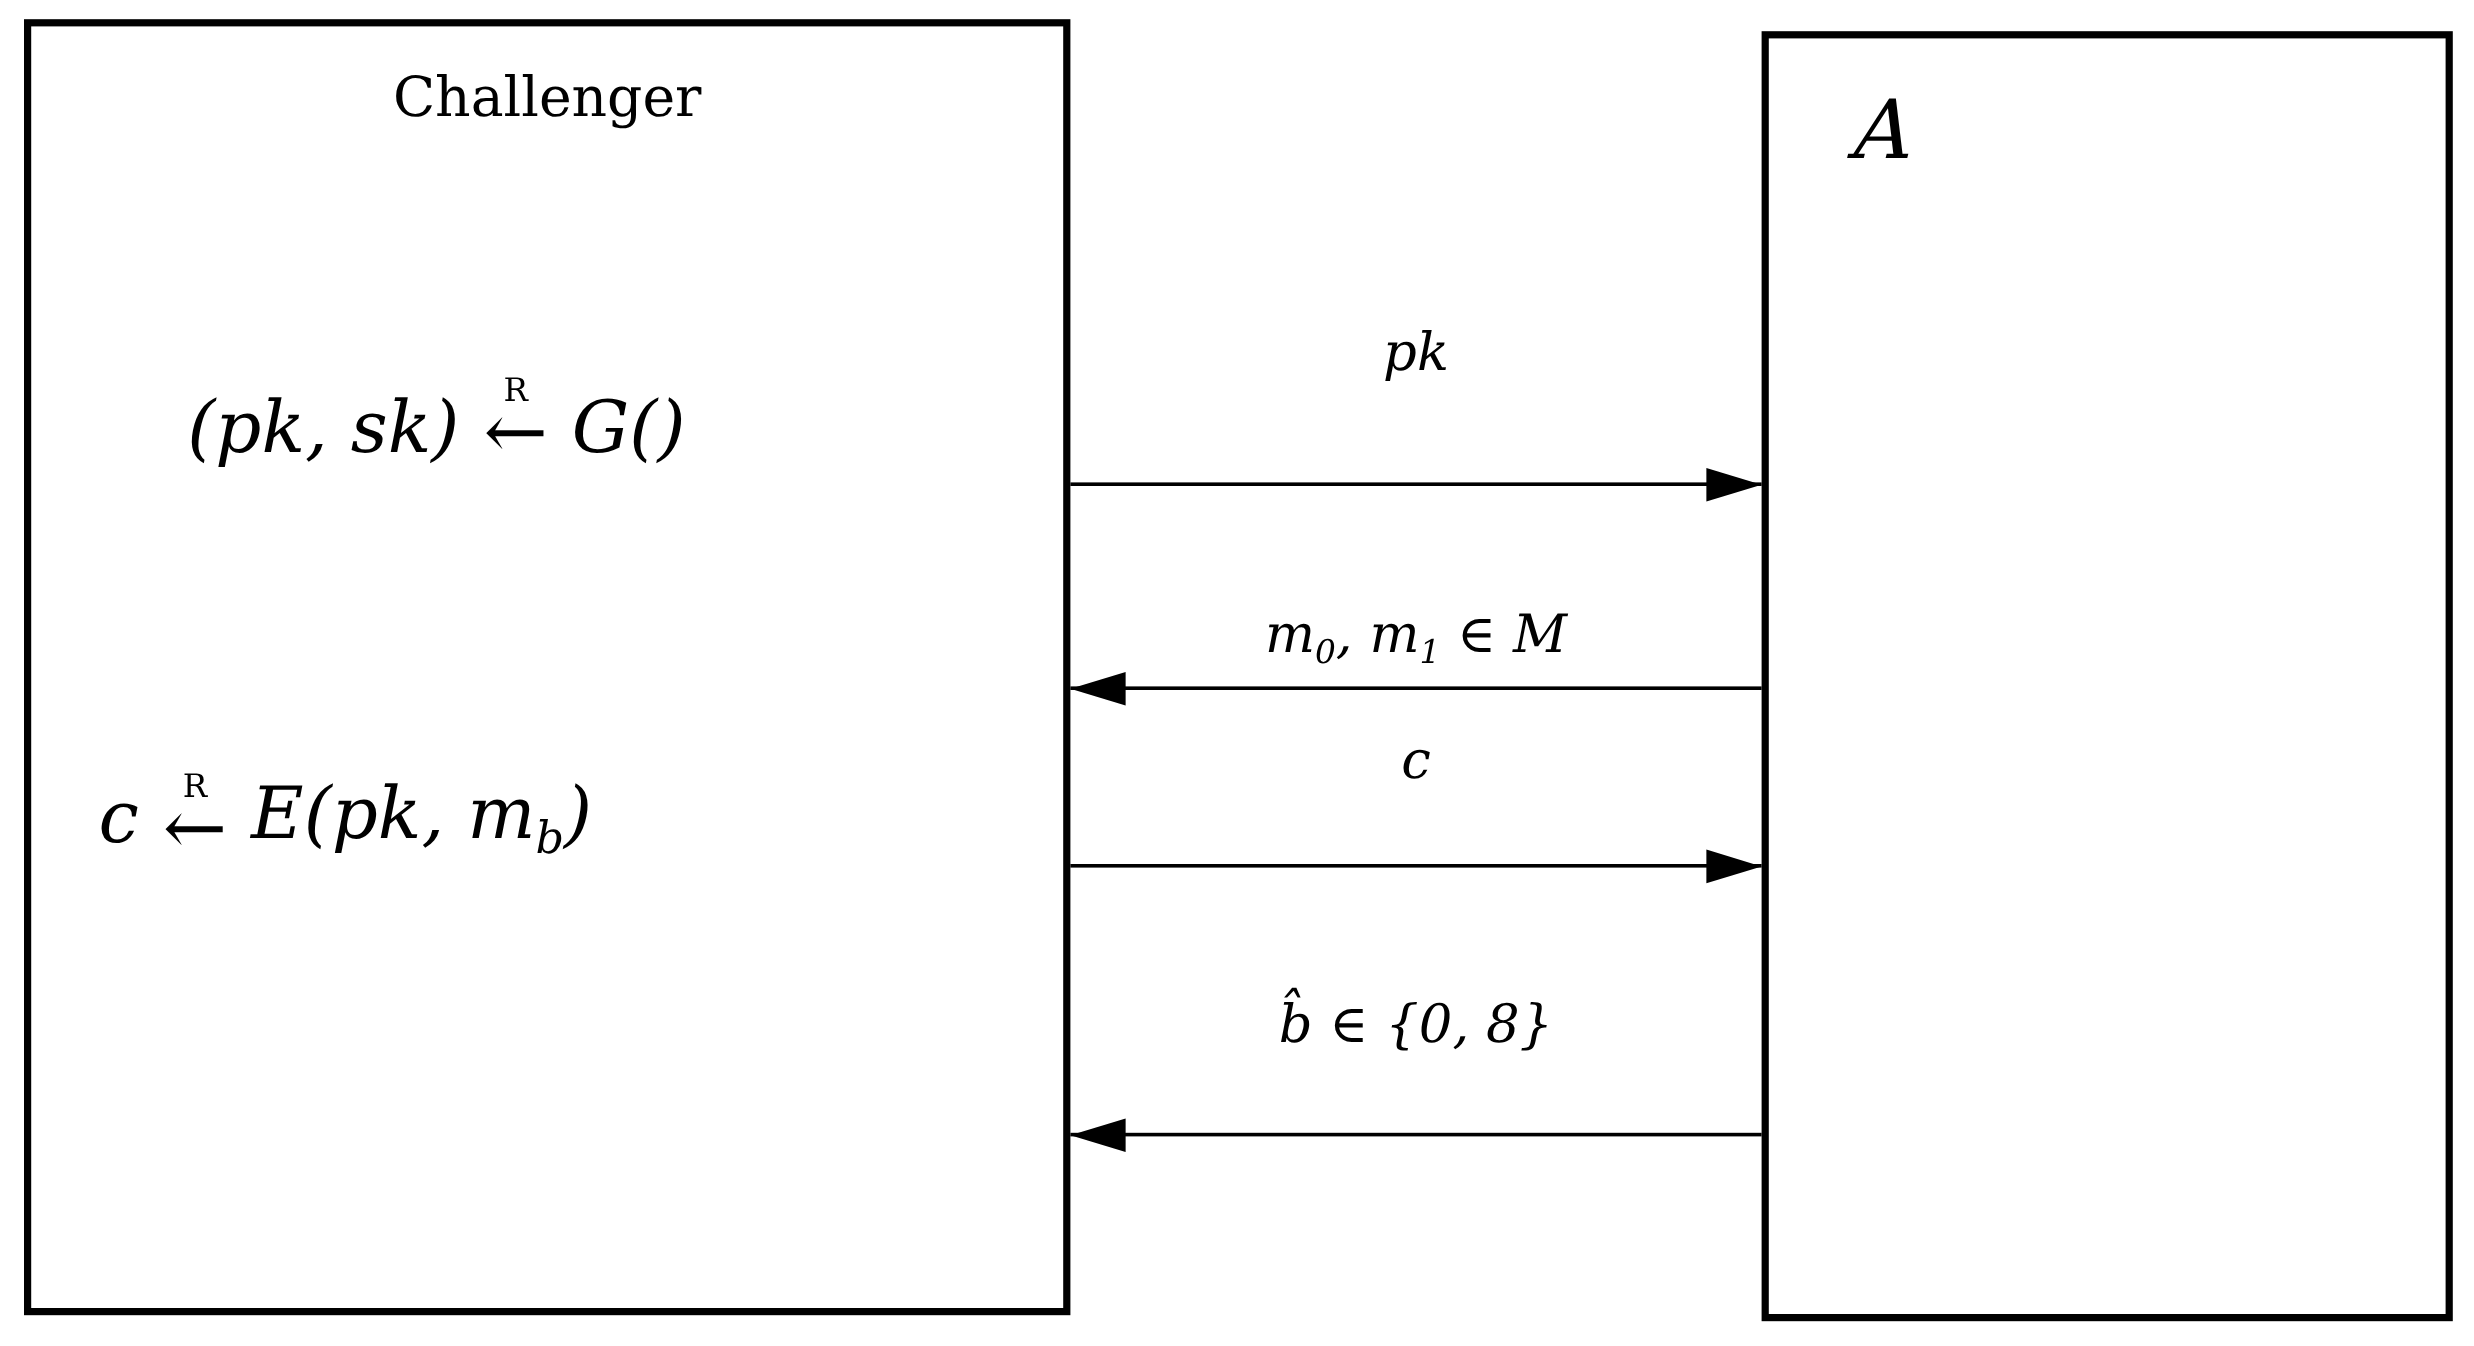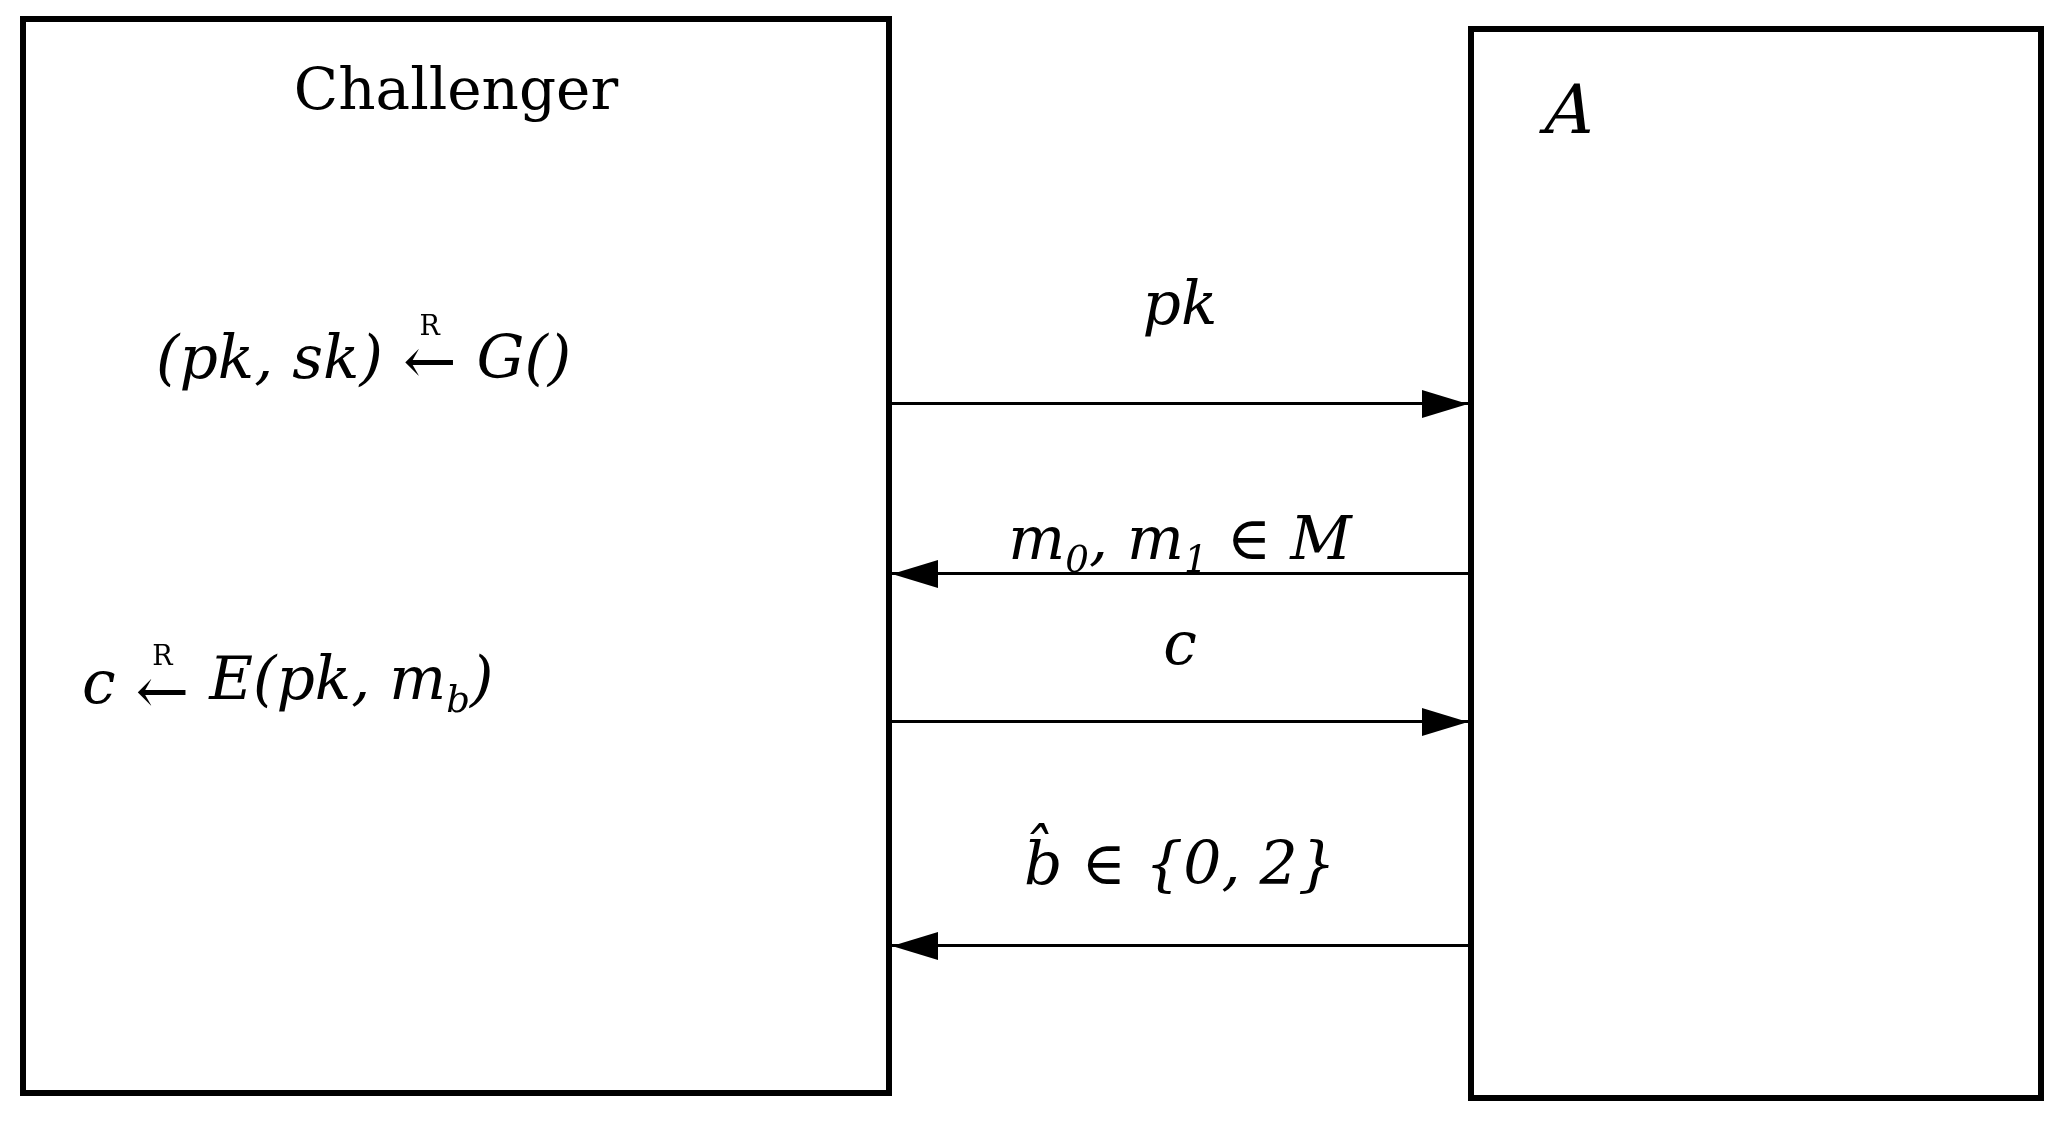--- a/index.html
+++ b/index.html
@@ -19,21 +19,21 @@
     box-sizing: border-box;
   }
   .box.challenger { left: 20px;  top: 16px; width: 872px;  height: 1080px; }
   .box.adversary  { left: 1468px; top: 26px; width: 576px;  height: 1075px; }
 
   .box-title {
     position: absolute;
     left: 0; top: 28px;
     width: 100%;
     text-align: center;
-    font-size: 58px;
+    font-size: 46px;
     line-height: 1.35;
   }
   .mvar-inline { font-style: italic; }
 
   .math {
     position: absolute;
     display: flex;
     align-items: center;
     font-size: 60px;
     font-style: italic;
@@ -59,21 +59,21 @@
     font-size: 68px;
     font-style: italic;
     transform: skewX(-4deg);
   }
 
   .mlabel {
     position: absolute;
     left: 892px;
     width: 576px;
     text-align: center;
-    font-size: 60px;
+    font-size: 44px;
     font-style: italic;
     white-space: nowrap;
   }
 
   .mline {
     position: absolute;
     left: 892px;
     width: 576px;
     height: 3px;
     background: #000000;
@@ -134,16 +134,16 @@
 
   <div class="mlabel" style="top:268px;"><span>pk</span></div>
   <div class="mline right" style="top:402px;"></div>
 
   <div class="mlabel" style="top:482px;margin-top:21px;"><span>m</span><sub class="msub">0</sub><span>, m</span><sub class="msub">1</sub><span> ∈ </span><span class="mset">M</span></div>
   <div class="mline left" style="top:572px;"></div>
 
   <div class="mlabel" style="top:608px;"><span>c</span></div>
   <div class="mline right" style="top:720px;"></div>
 
-  <div class="mlabel" style="top:828px;"><span>b̂ ∈ {0, 2}</span></div>
+  <div class="mlabel" style="top:828px;"><span>b̂ ∈ {0, 8}</span></div>
   <div class="mline left" style="top:944px;"></div>
 
 </div>
 
 </body></html>

